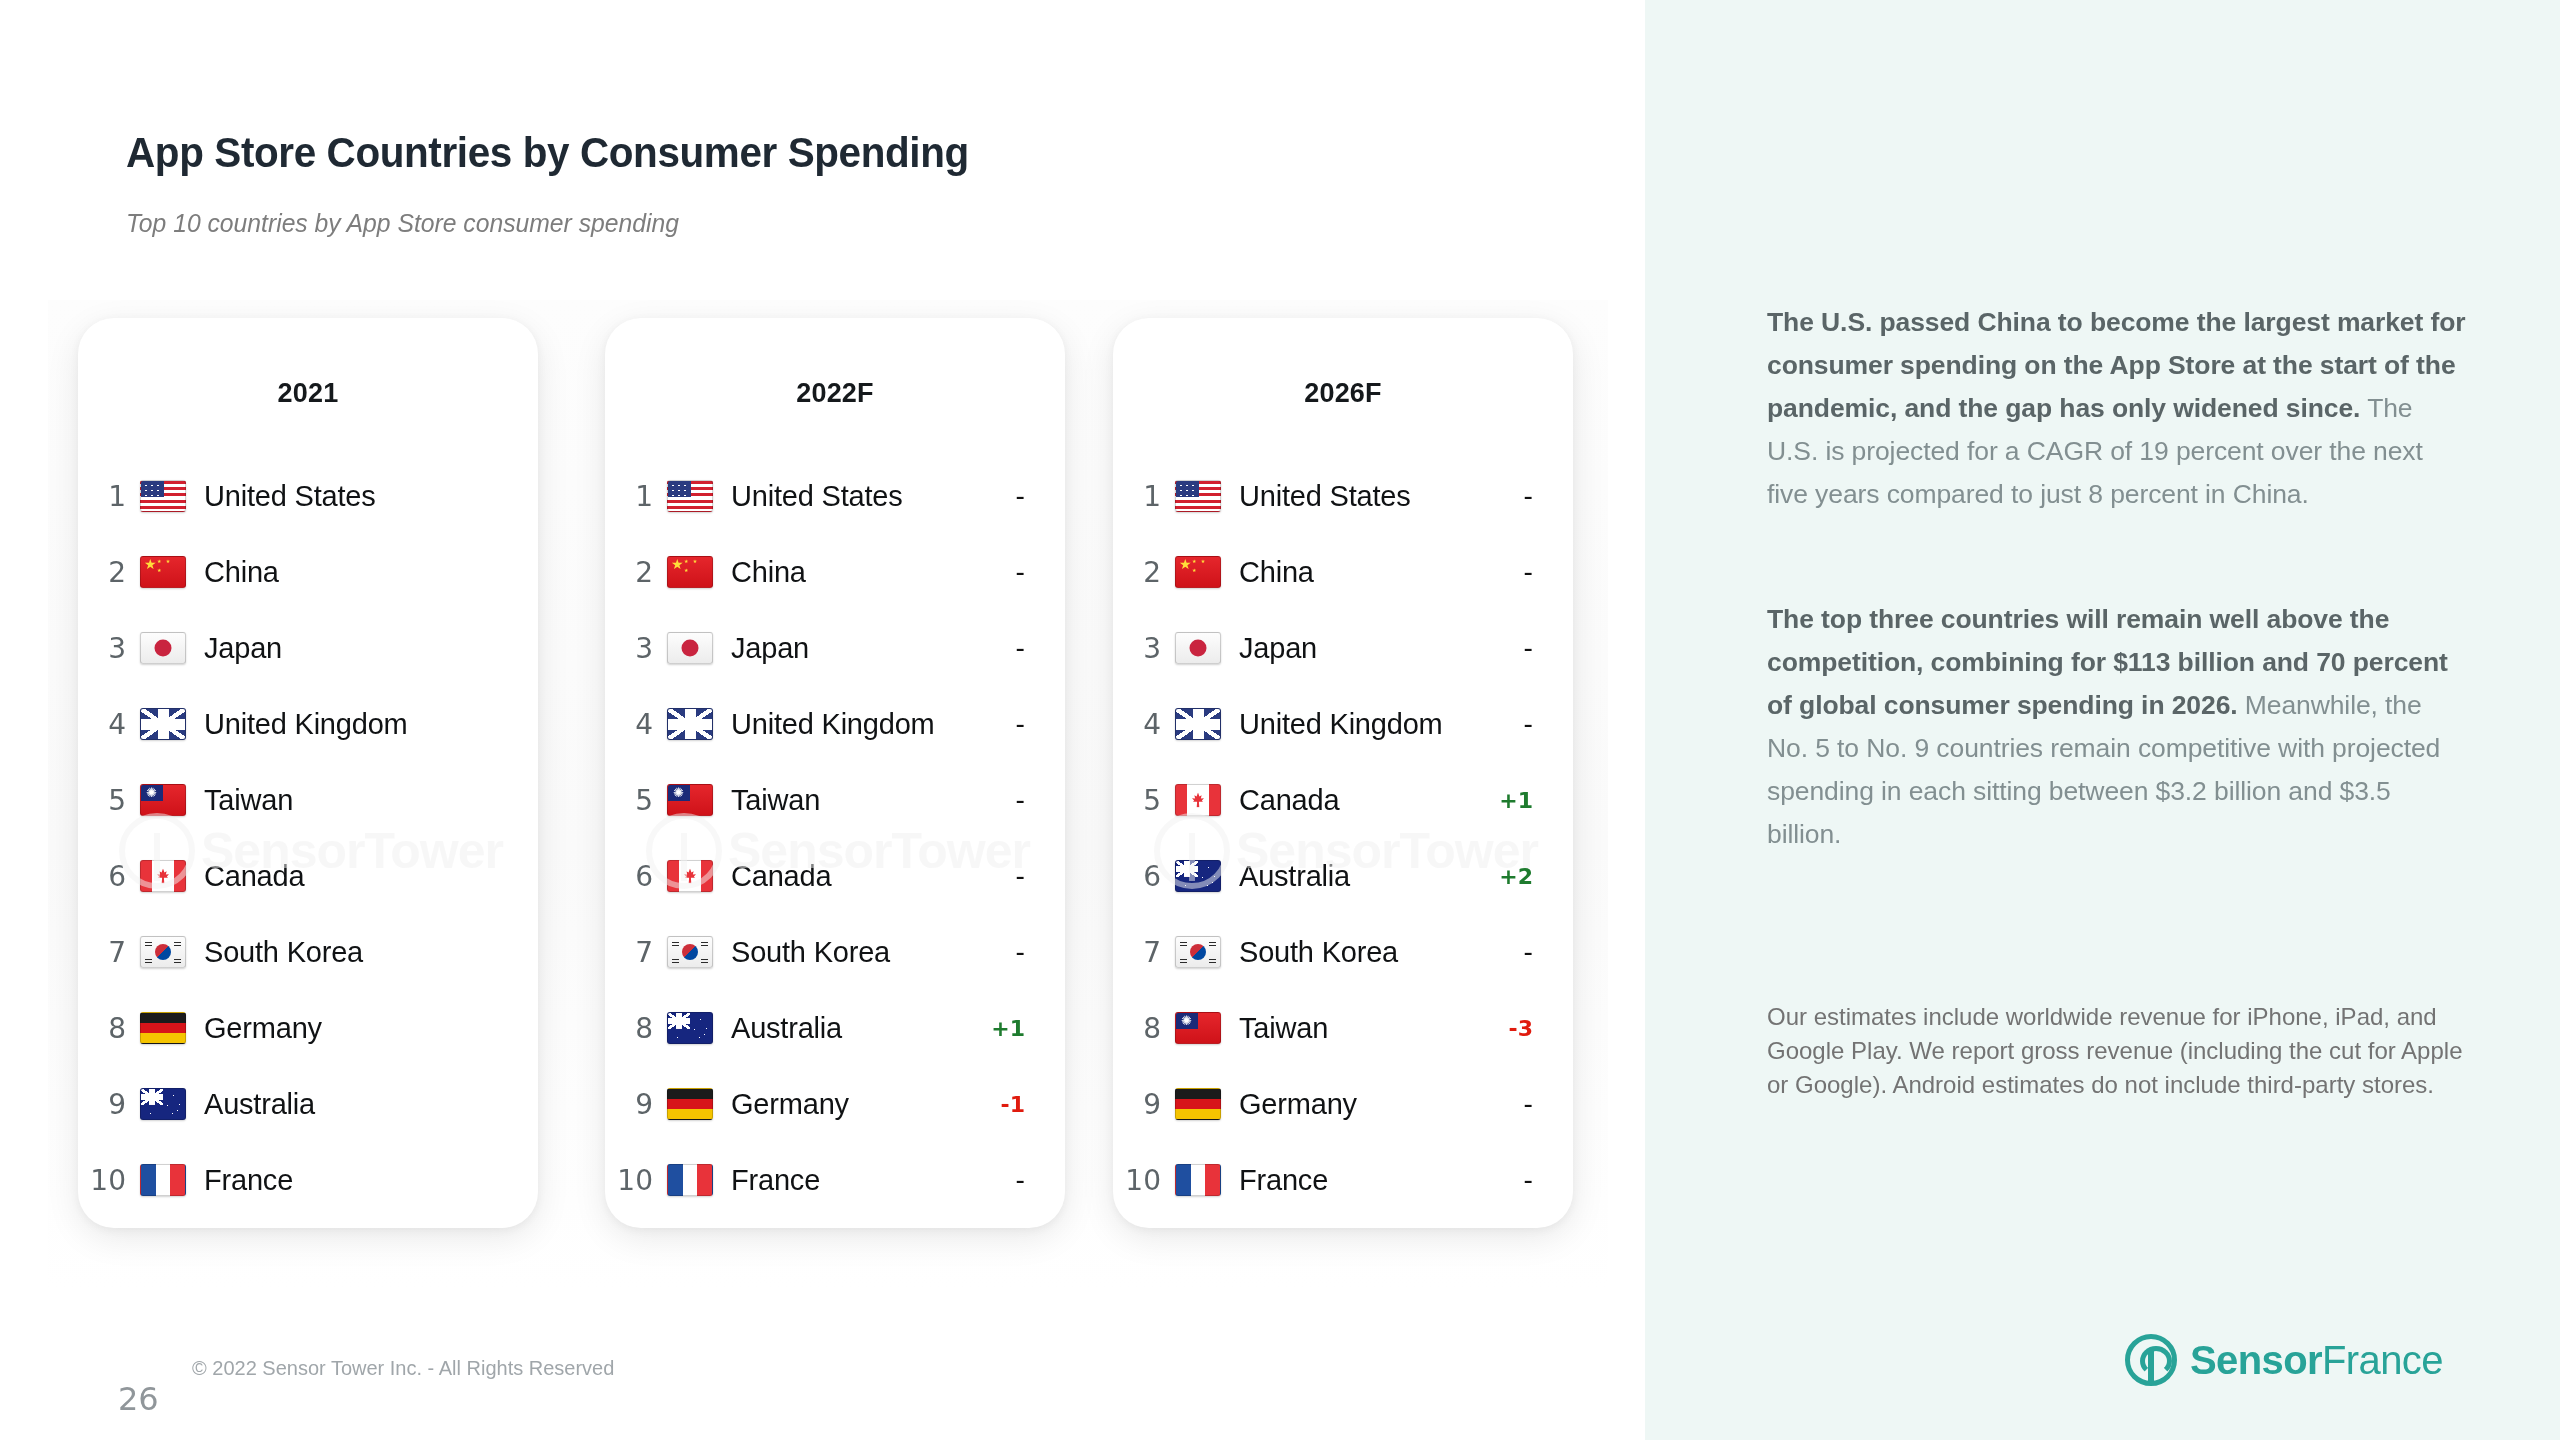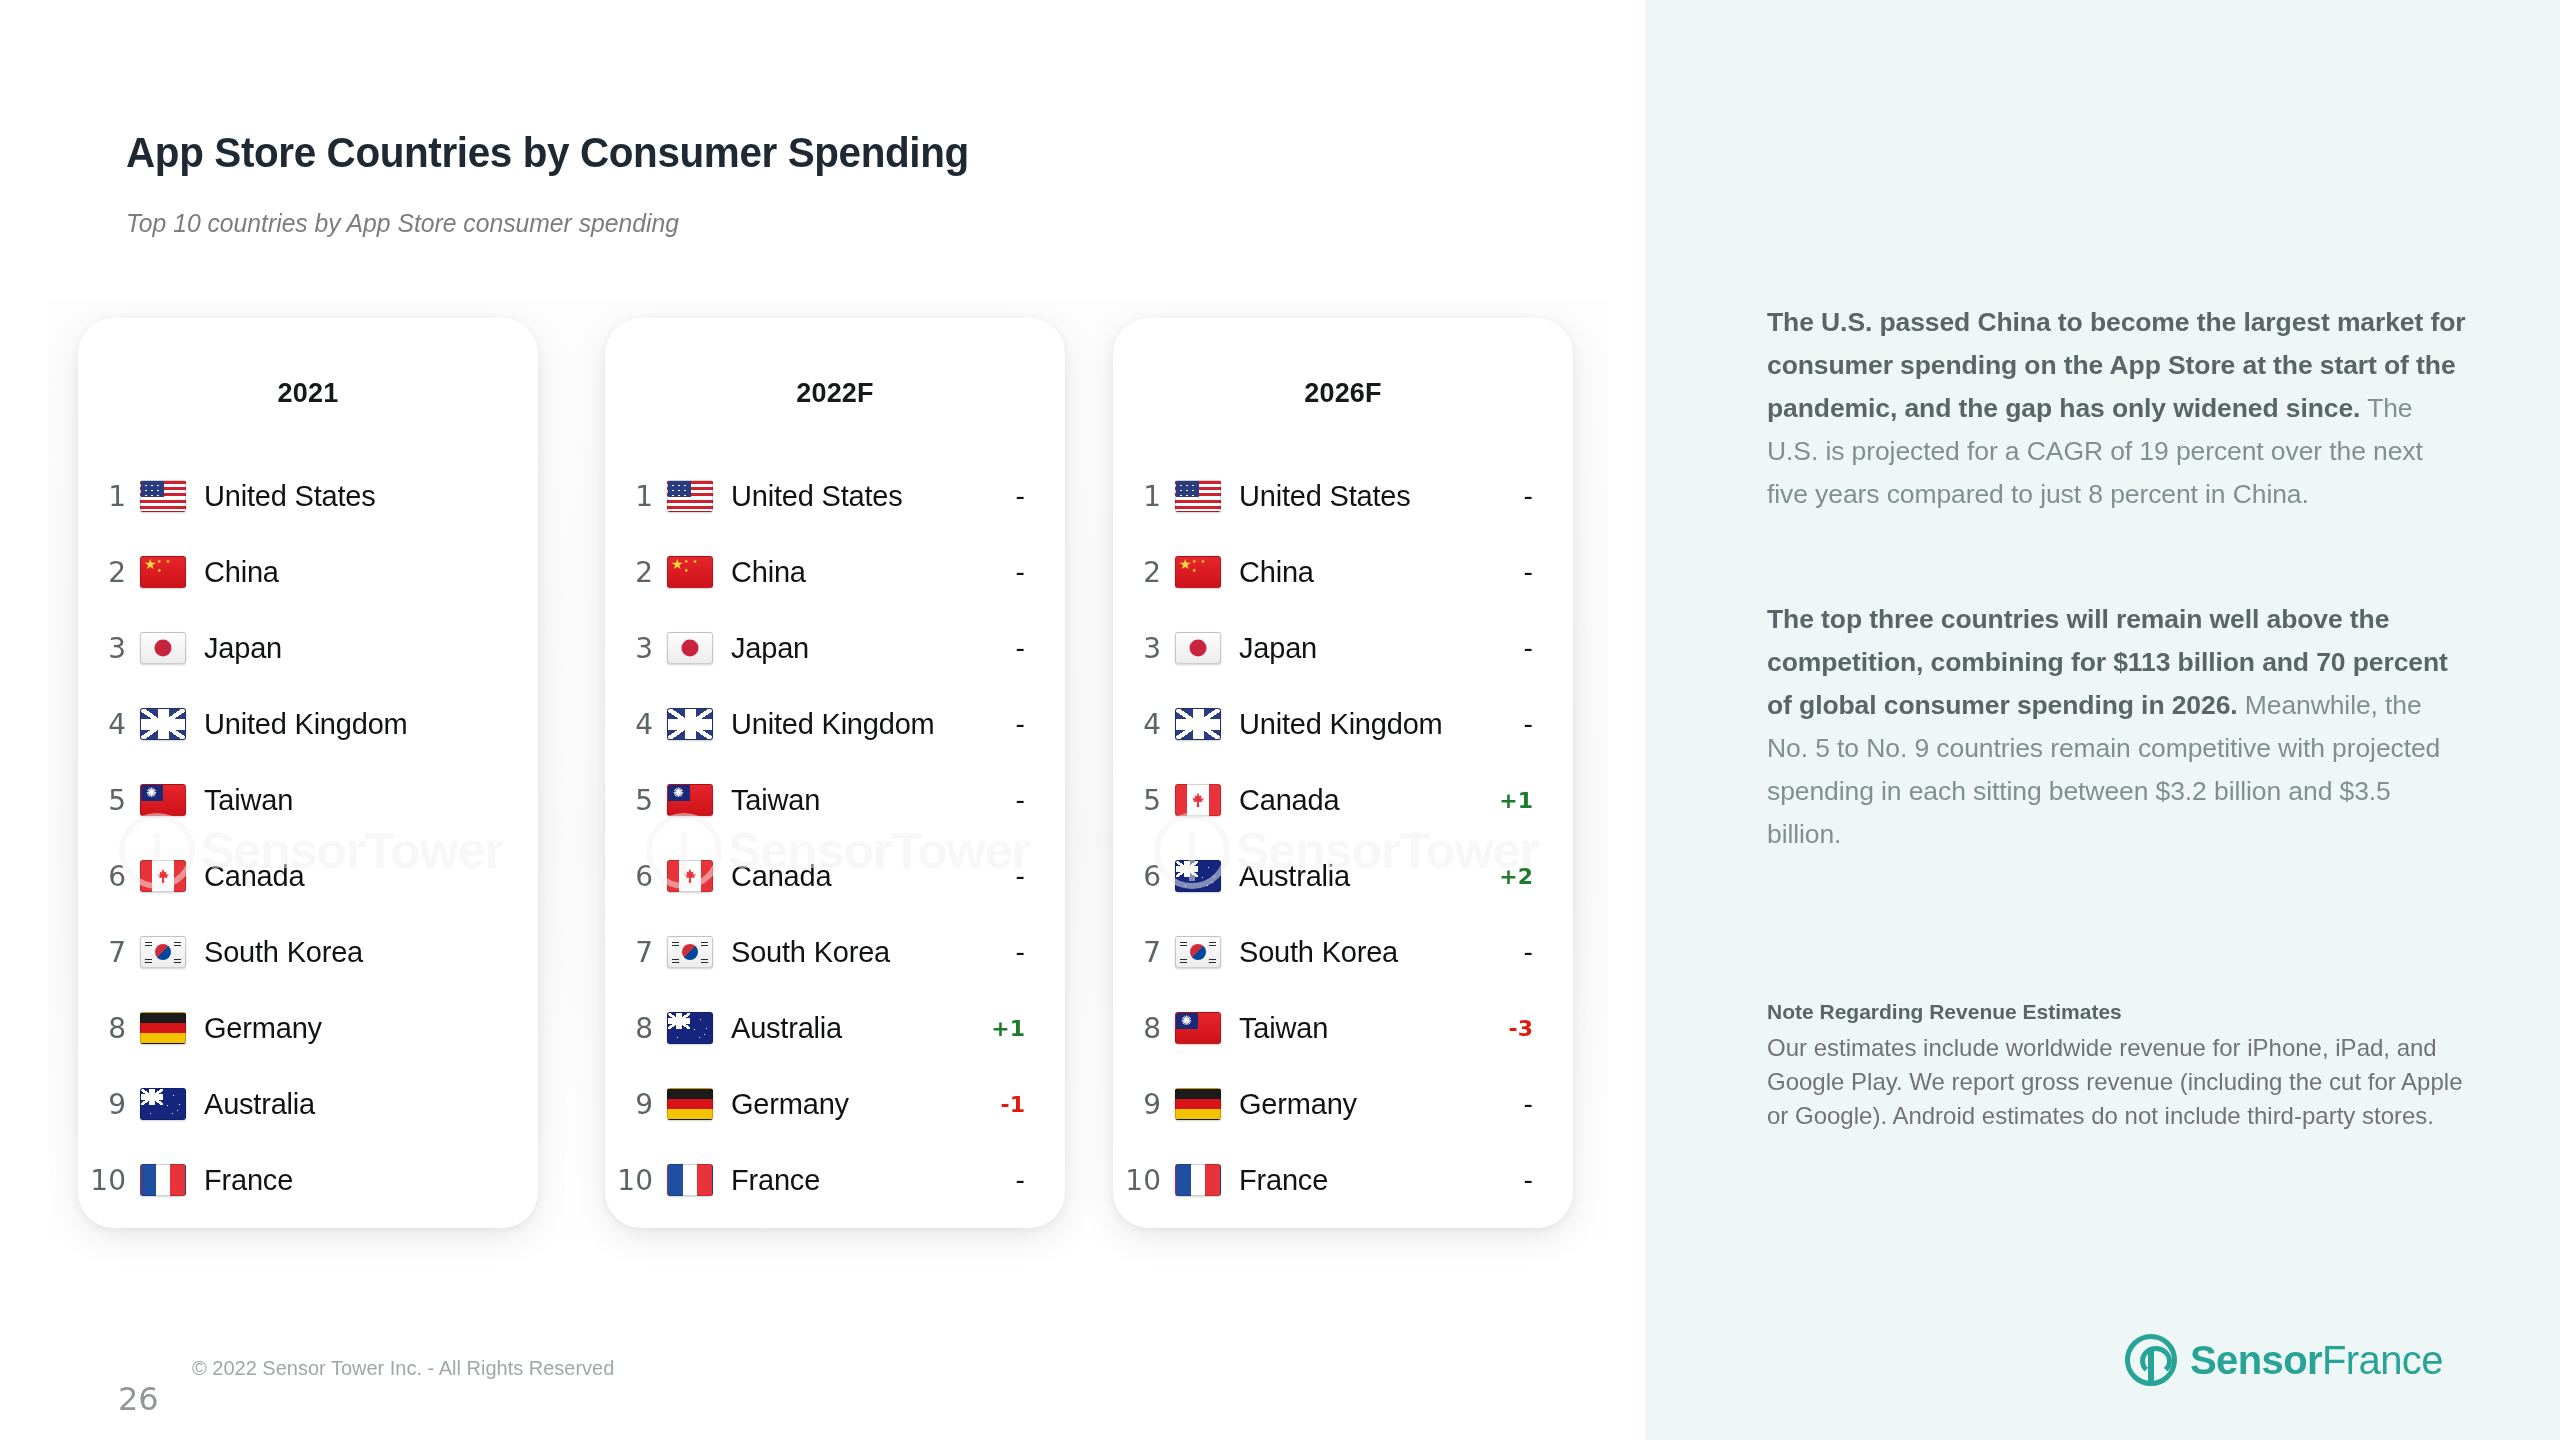--- a/index.html
+++ b/index.html
@@ -576,21 +576,20 @@
   <div id="footer-page-number">26</div>
   <div id="footer-copyright">© 2022 Sensor Tower Inc. - All Rights Reserved</div>
 </div>
 
 <div id="sidebar">
 
   <p class="side-para" id="side-para-0"><b>The U.S. passed China to become the largest market for consumer spending on the App Store at the start of the pandemic, and the gap has only widened since.</b><span> The U.S. is projected for a CAGR of 19 percent over the next five years compared to just 8 percent in China.</span></p>
   <p class="side-para" id="side-para-1"><b>The top three countries will remain well above the competition, combining for $113 billion and 70 percent of global consumer spending in 2026.</b><span> Meanwhile, the No. 5 to No. 9 countries remain competitive with projected spending in each sitting between $3.2 billion and $3.5 billion.</span></p>
 
   <div id="note-block">
-    <div id="note-title">Note Regarding Revenue Estimates</div>
     <div id="note-body">Our estimates include worldwide revenue for iPhone, iPad, and Google Play. We report gross revenue (including the cut for Apple or Google). Android estimates do not include third-party stores.</div>
   </div>
 </div>
 
 <div id="logo">
   <span id="logo-mark"></span>
   <span id="logo-text">
     <span class="bold">Sensor</span><span class="light">France</span>
   </span>
 </div>

